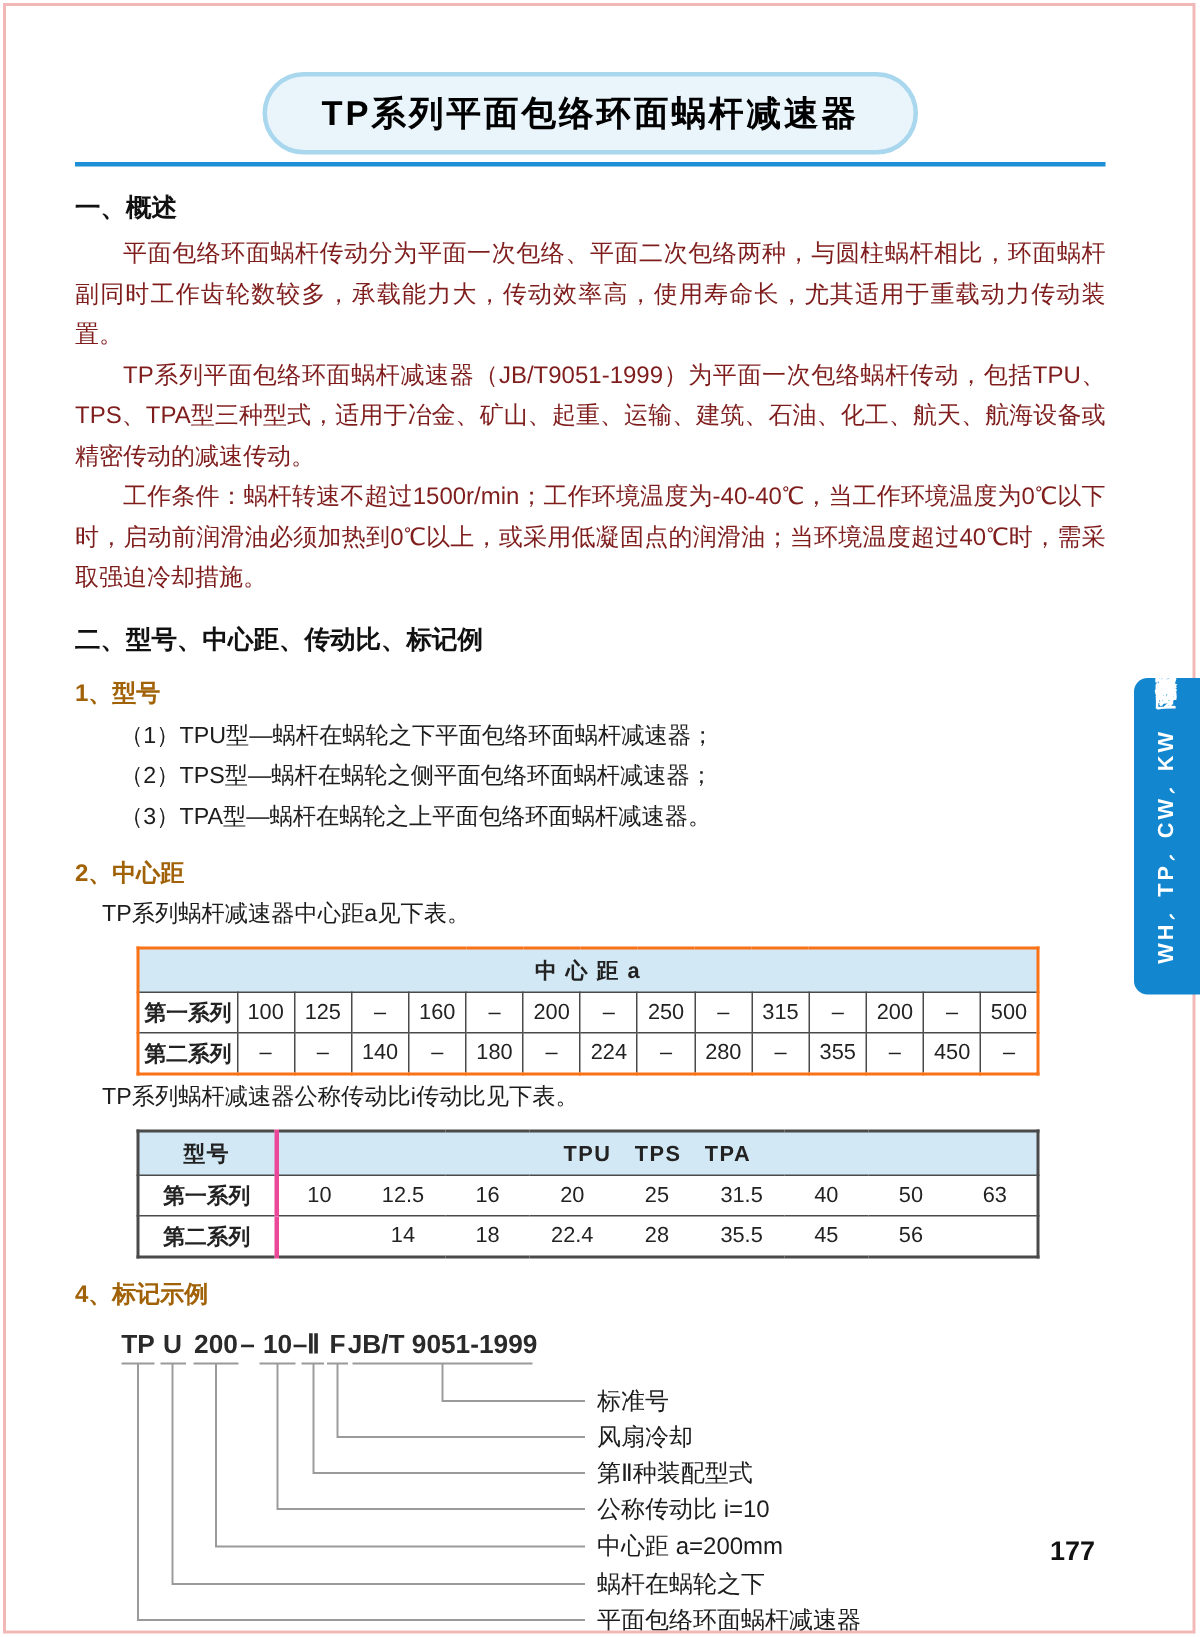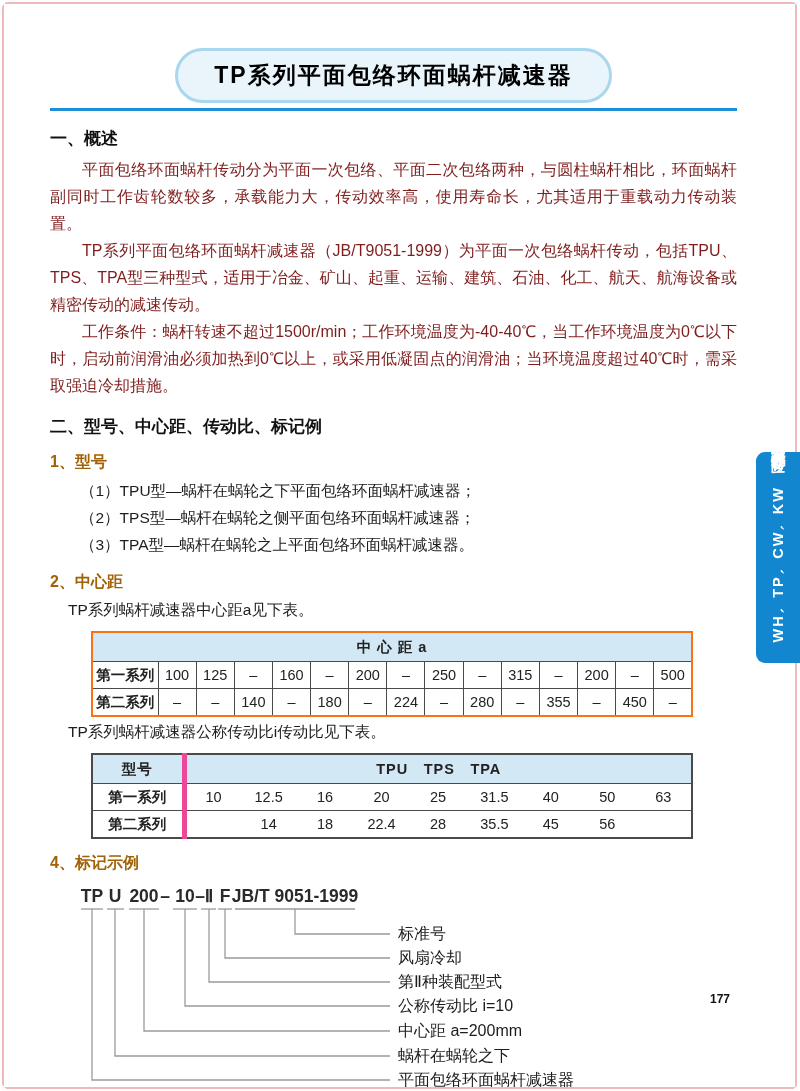--- a/index.html
+++ b/index.html
@@ -1,18 +1,18 @@
 <!DOCTYPE html>
 <html><head>
 <meta charset="utf-8">
 <style>
   html,body{margin:0;padding:0;background:#fff;}
   .page{
     position:relative;width:800px;height:1091px;overflow:hidden;background:#fff;
-    font-family:"Liberation Sans",sans-serif;color:#1d1d1d;border-radius:14px;
+    font-family:"Liberation Sans",sans-serif;color:#1d1d1d;
   }
   .frame{position:absolute;top:2px;left:2px;right:3px;bottom:2px;
     border:2px solid #f2b8b8;pointer-events:none;z-index:5;}
   .content{position:absolute;inset:0;padding:0 63px 0 50px;z-index:2;}
   .title-banner{
     width:fit-content;margin:48px auto 0;padding:9px 36px;
     background:#e9f4fb;border:3px solid #a9d7ee;border-radius:32px;
   }
   .title-banner span{font-size:23px;font-weight:bold;letter-spacing:2px;color:#000;}
   .rule{height:3px;background:#1e8ed6;margin-top:5px;}
@@ -22,25 +22,25 @@
     text-align:justify;color:#7f1d1d;}
   .item{font-size:15.5px;line-height:27px;margin:0 0 0 30px;font-weight:500;}
   .note{font-size:15.5px;line-height:26px;margin:2px 0 8px 18px;font-weight:500;}
   table{border-collapse:collapse;table-layout:fixed;margin-left:41px;width:602px;
     font-size:14.5px;color:#222;}
   table td{text-align:center;padding:0;height:26px;}
   .t1{border:2px solid #f97316;}
   .t1 td{border:1px solid #4a4a4a;}
   .t2{border:2px solid #4a4a4a;}
   .t2 td{border-top:1px solid #4a4a4a;}
-  .t2 td.lab{border-right:5px solid #ec4899;}
+  .t2 td.lab{border-right:3px solid #ec4899;}
   tr.thead td{background:#d2e8f5;height:28px;font-weight:600;letter-spacing:1px;}
   td.lab{font-weight:600;font-size:14.5px;}
   .diagram{display:block;margin-top:6px;}
-  .page-number{position:absolute;right:70px;top:992px;font-size:12px;
+  .page-number{position:absolute;right:70px;top:1024px;font-size:18px;
     font-weight:bold;color:#111;z-index:3;}
   .side-tab{
     position:absolute;right:0;top:452px;width:44px;height:211px;background:#1287d0;
     border-radius:9px 0 0 9px;z-index:6;display:flex;align-items:center;justify-content:center;
   }
   .side-tab span{
     writing-mode:vertical-rl;transform:rotate(180deg);
     color:#fff;font-size:14.5px;font-weight:bold;letter-spacing:2px;white-space:nowrap;
   }
   .svg-code{font-size:17.5px;font-weight:600;fill:#2a2a2a;}

